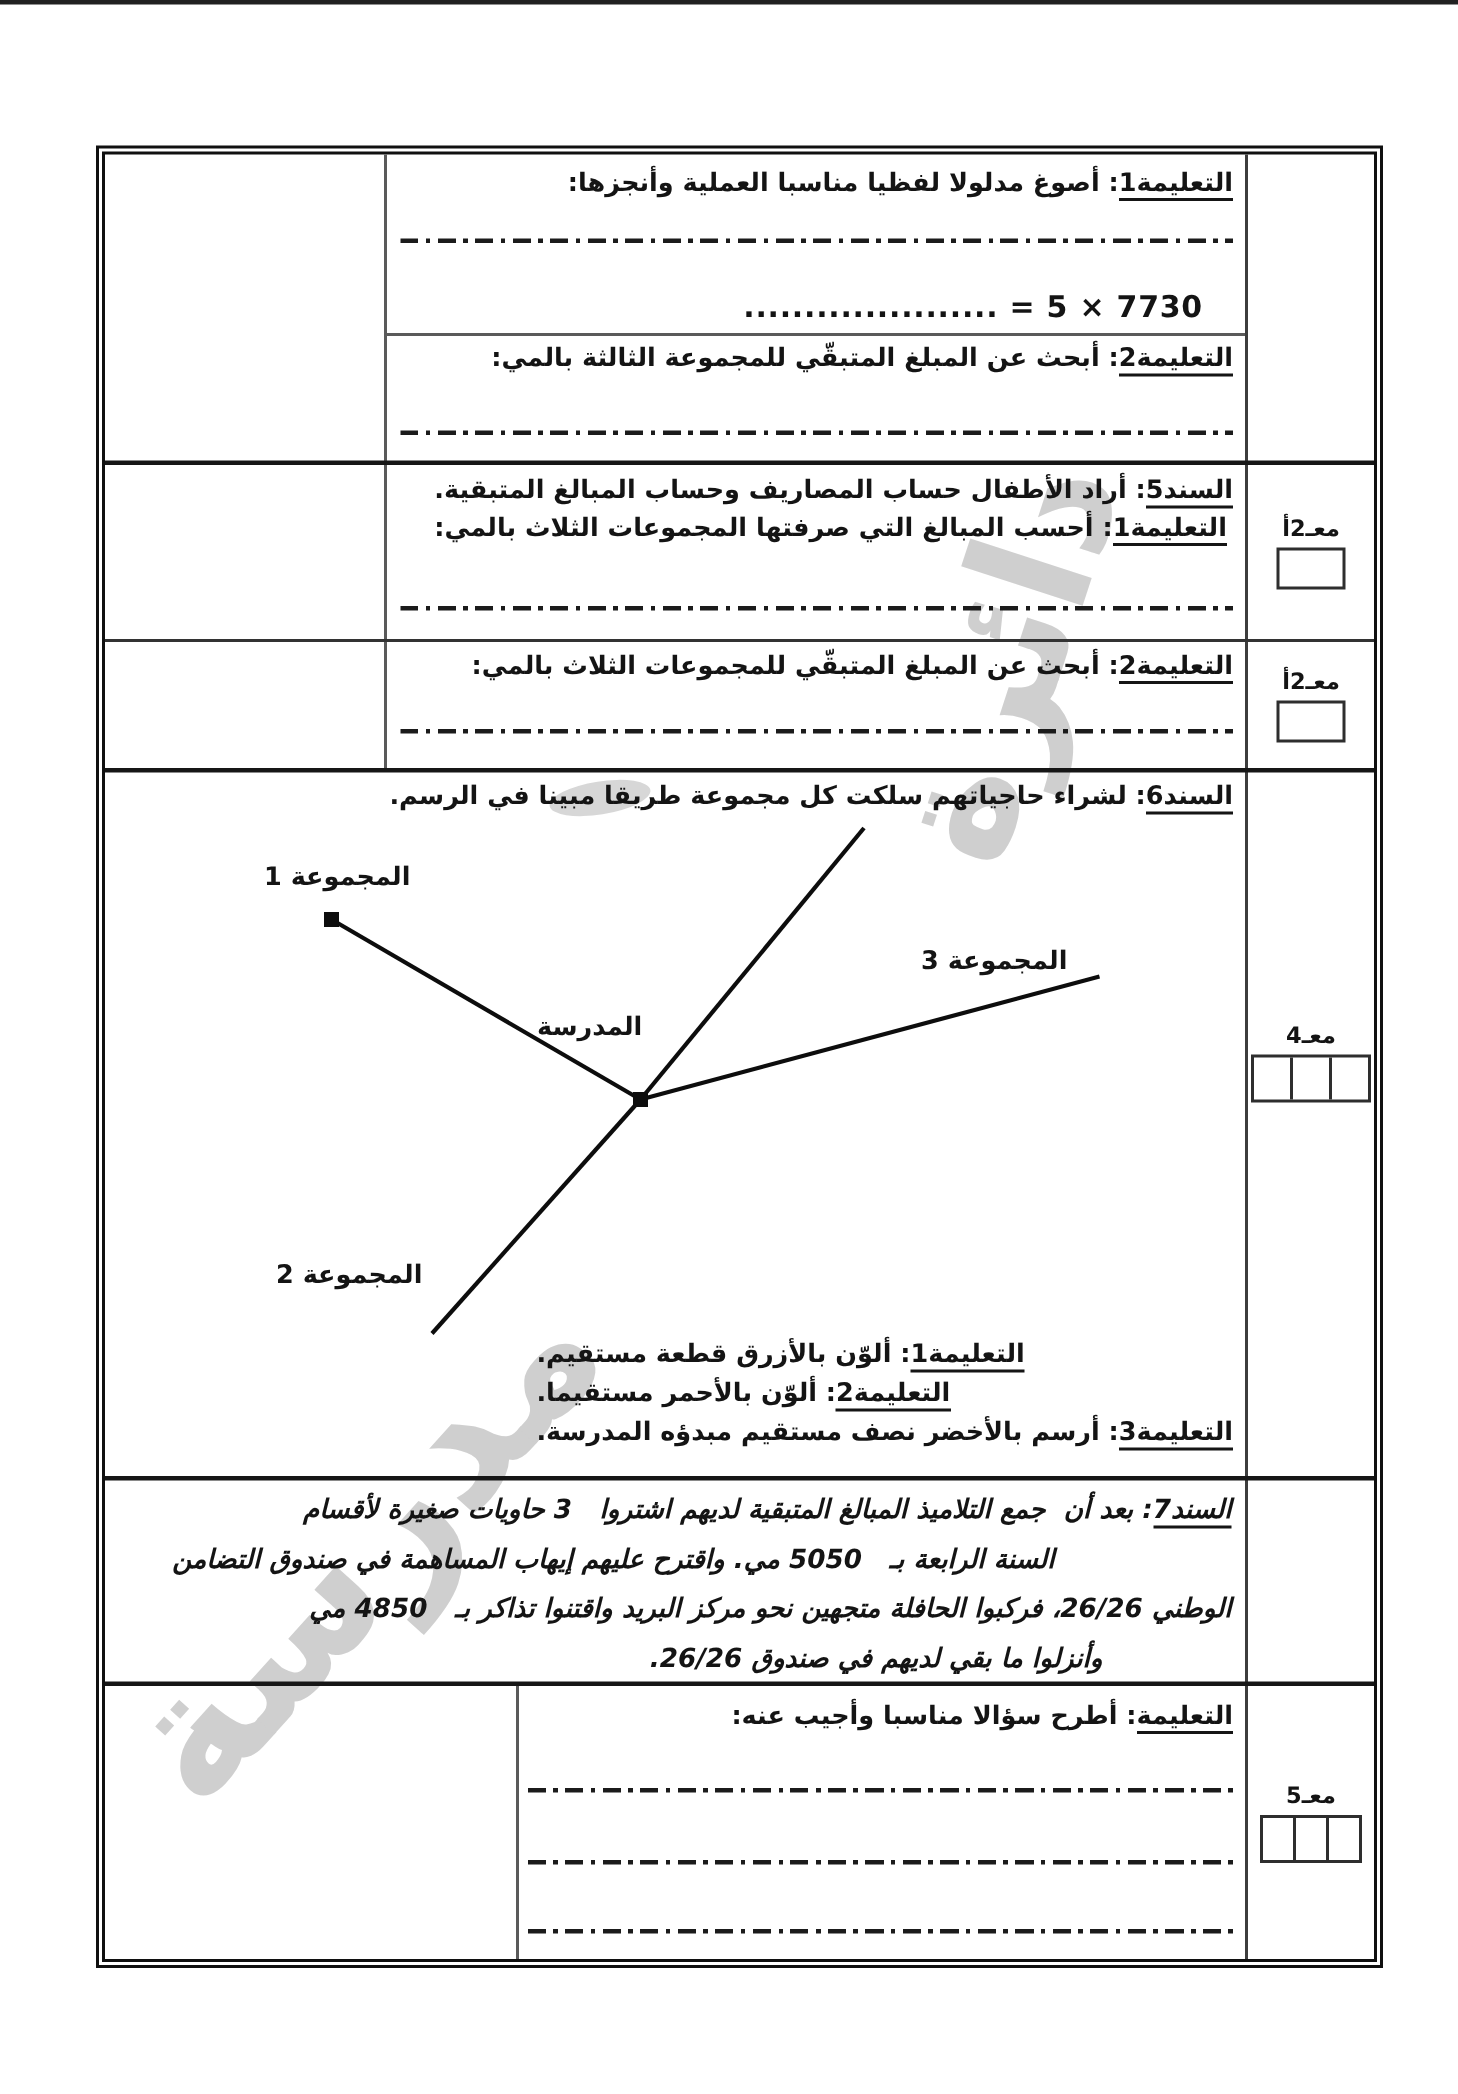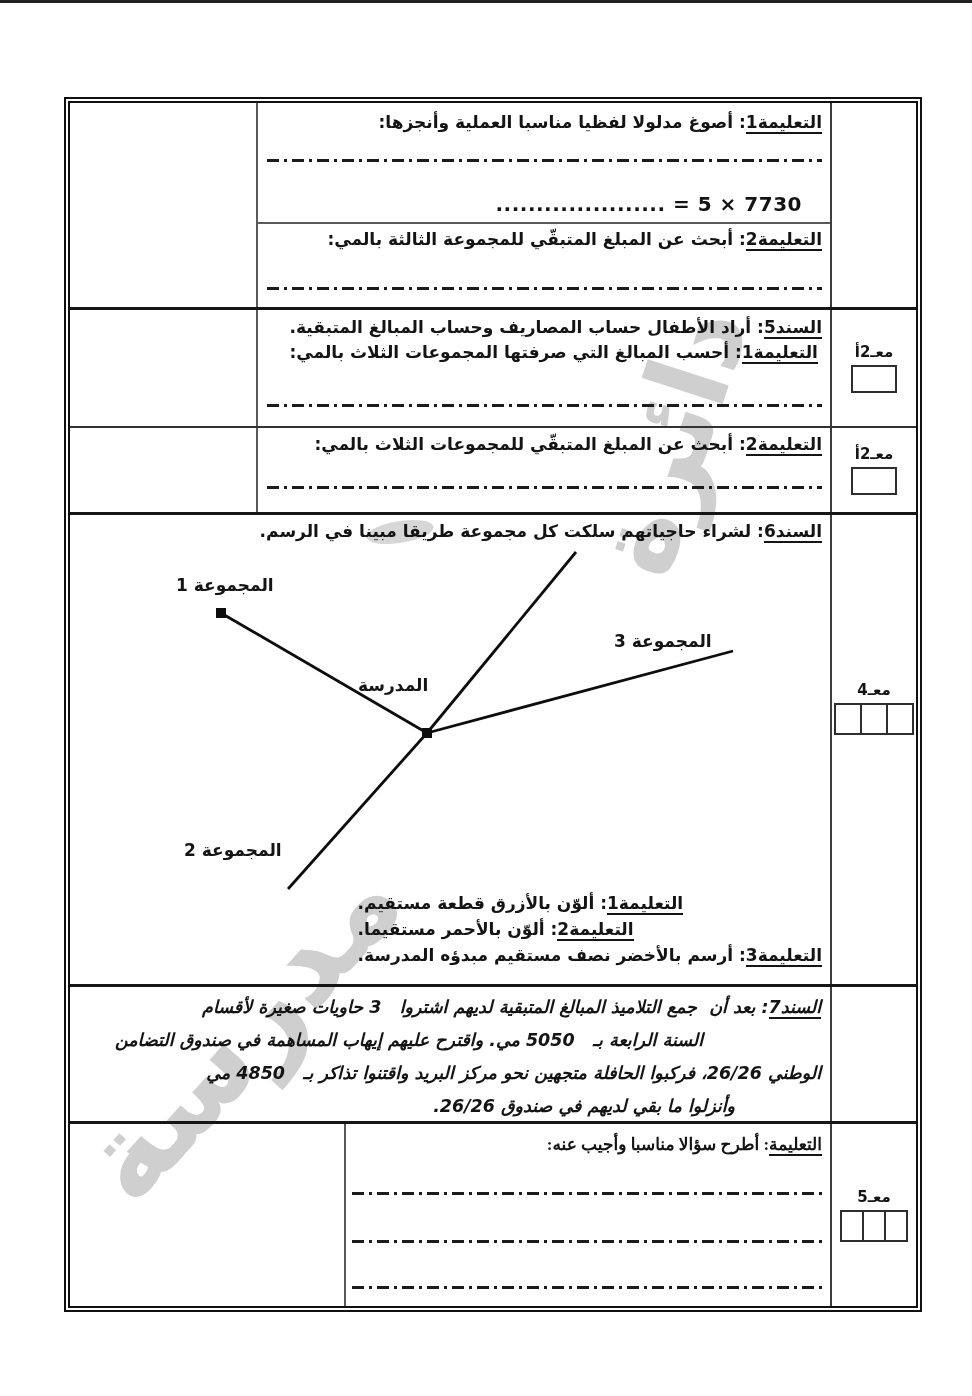--- a/index.html
+++ b/index.html
@@ -160,21 +160,21 @@
 
     <div class="row" style="top:884px;height:134px;">
       <div class="r5p">
         <div><span class="kw">السند7</span><span>: بعد أن &nbsp;جمع التلاميذ المبالغ المتبقية لديهم اشتروا &nbsp;&nbsp;3 حاويات صغيرة لأقسام</span></div>
         <div class="indent2">السنة الرابعة بـ &nbsp;&nbsp;5050 مي. واقترح عليهم إيهاب المساهمة في صندوق التضامن</div>
         <div>الوطني 26/26، فركبوا الحافلة متجهين نحو مركز البريد واقتنوا تذاكر بـ &nbsp;&nbsp;4850 مي</div>
         <div class="indent4">وأنزلوا ما بقي لديهم في صندوق 26/26.</div>
       </div>
     </div>
 
-    <div class="row" style="top:1021px;height:182px;font-family:Liberation Serif, serif;">
+    <div class="row" style="top:1021px;height:182px;">
       <div style="position:absolute;left:274px;top:0;width:486px;height:100%;">
         <div class="txt" style="top:8px;">
           <span class="kw">التعليمة</span><span>: أطرح سؤالا مناسبا وأجيب عنه:</span>
         </div>
         <div class="dotline" style="top:68px;left:8px;right:8px;"></div>
         <div class="dotline" style="top:116px;left:8px;right:8px;"></div>
         <div class="dotline" style="top:162px;left:8px;right:8px;"></div>
       </div>
     </div>
     <div class="grade" style="top:1021px;height:182px;">

